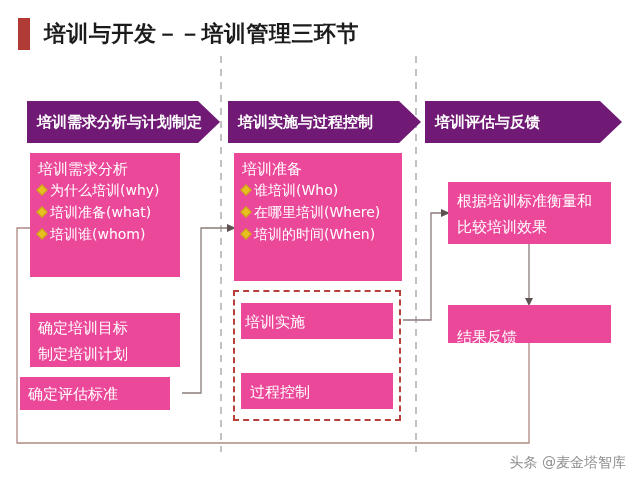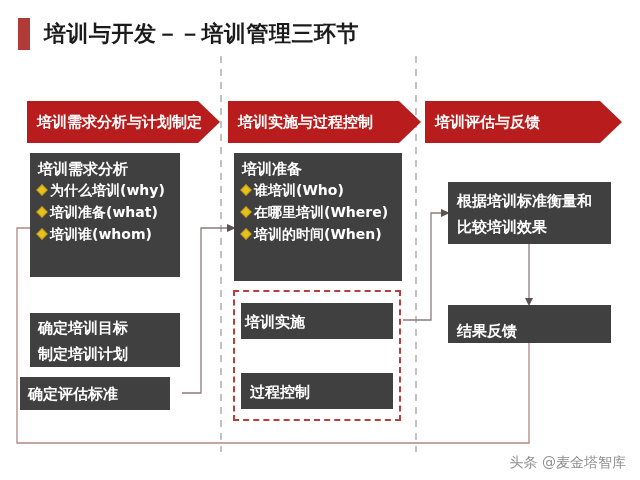--- a/index.html
+++ b/index.html
@@ -48,21 +48,21 @@
     top: 0;
     width: 640px;
     height: 480px;
     pointer-events: none;
   }
 
   
   .chevron {
     position: absolute;
     height: 42px;
-    background: #b91c1c;
+    background: #701a75;
     display: flex;
     align-items: center;
     color: #ffffff;
     font-size: 15px;
     font-weight: bold;
     box-sizing: border-box;
     padding-left: 10px;
   }
   .chevron .chev-label {
     white-space: nowrap;
@@ -84,24 +84,24 @@
   #chevron-3 {
     left: 425px;
     top: 101px;
     width: 197px;
     clip-path: polygon(0 0, calc(100% - 22px) 0, 100% 50%, calc(100% - 22px) 100%, 0 100%);
   }
 
   
   .box {
     position: absolute;
-    background: #404040;
+    background: #ec4899;
     color: #ffffff;
     box-sizing: border-box;
-    font-weight: bold;
+    font-weight: normal;
   }
   .box-title {
     font-size: 15px;
     line-height: 20px;
     white-space: nowrap;
   }
   .bullet-row {
     display: flex;
     align-items: center;
     font-size: 14px;
@@ -188,21 +188,21 @@
     top: 182px;
     width: 163px;
     height: 62px;
     padding: 6px 0 0 9px;
   }
   #box-feedback {
     left: 448px;
     top: 305px;
     width: 163px;
     height: 38px;
-    padding: 13px 0 0 9px;
+    padding: 19px 0 0 9px;
   }
 
   
   #watermark {
     position: absolute;
     right: 14px;
     bottom: 8px;
     font-size: 14px;
     color: #8f8f8f;
     white-space: nowrap;

